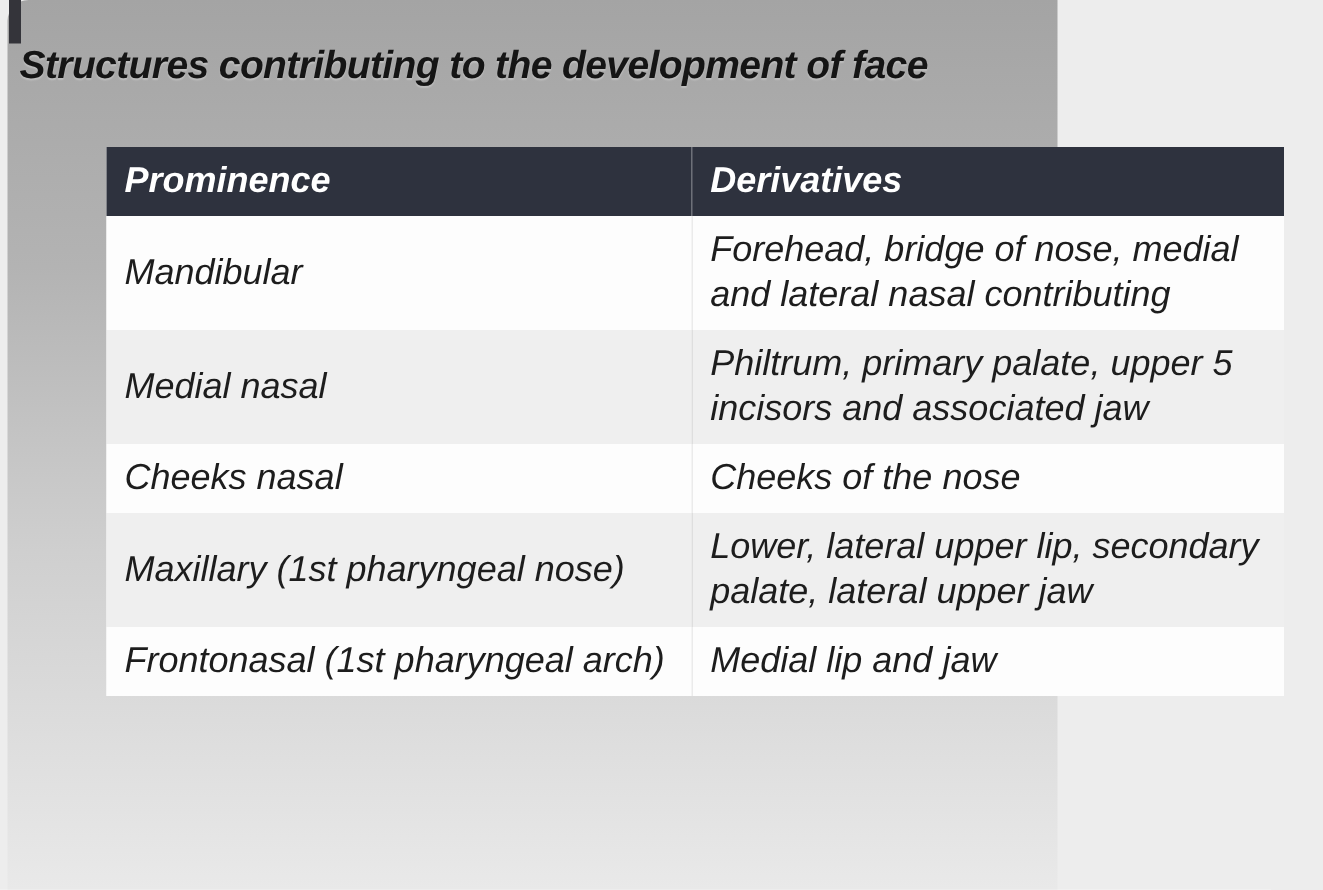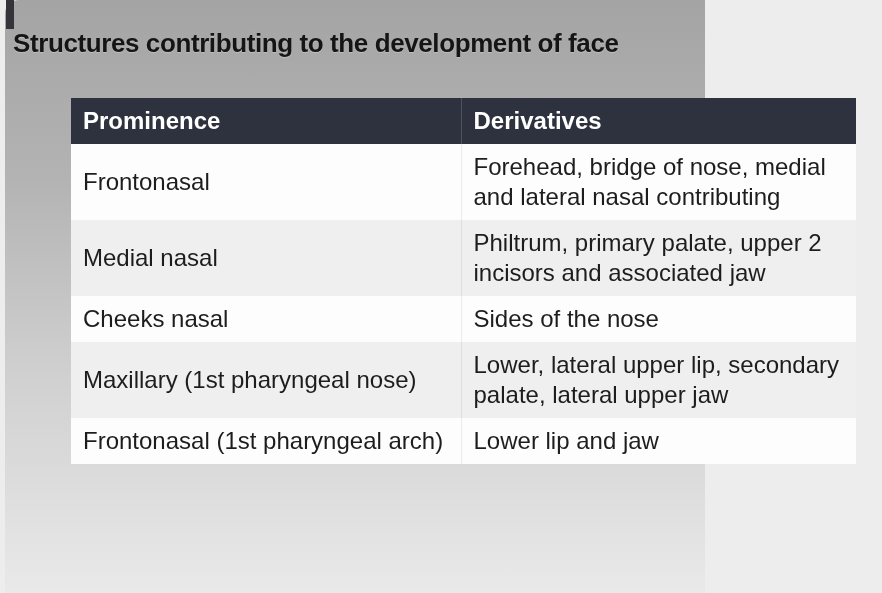--- a/index.html
+++ b/index.html
@@ -16,20 +16,21 @@
     left: 5px;
     top: 0;
     width: 700px;
     height: 593px;
     border-top-left-radius: 14px;
     background: linear-gradient(180deg,
       var(--bg-top, #a4a4a4) 0%,
       #b3b3b3 30%,
       #cfcfcf 62%,
       var(--bg-bottom, #e9e9e9) 100%);
+    font-style: italic;
   }
   .edge-artifact {
     position: absolute;
     left: 6px;
     top: 0;
     width: 8px;
     height: 29px;
     background: #34343a;
   }
   .slide-title {
@@ -93,36 +94,36 @@
       <col class="col-derivatives">
     </colgroup>
     <thead>
       <tr>
         <th>Prominence</th>
         <th>Derivatives</th>
       </tr>
     </thead>
     <tbody>
         <tr>
-    <td>Frontonasal</td>
+    <td>Mandibular</td>
     <td>Forehead, bridge of nose, medial and lateral nasal contributing</td>
   </tr>
         <tr class="alt">
     <td>Medial nasal</td>
-    <td>Philtrum, primary palate, upper 2 incisors and associated jaw</td>
+    <td>Philtrum, primary palate, upper 5 incisors and associated jaw</td>
   </tr>
         <tr>
     <td>Cheeks nasal</td>
-    <td>Sides of the nose</td>
+    <td>Cheeks of the nose</td>
   </tr>
         <tr class="alt">
     <td>Maxillary (1st pharyngeal nose)</td>
     <td>Lower, lateral upper lip, secondary palate, lateral upper jaw</td>
   </tr>
         <tr>
     <td>Frontonasal (1st pharyngeal arch)</td>
-    <td>Lower lip and jaw</td>
+    <td>Medial lip and jaw</td>
   </tr>
       </tbody>
   </table>
 </div>
 
 <div class="edge-artifact"></div>
 
 </body></html>

